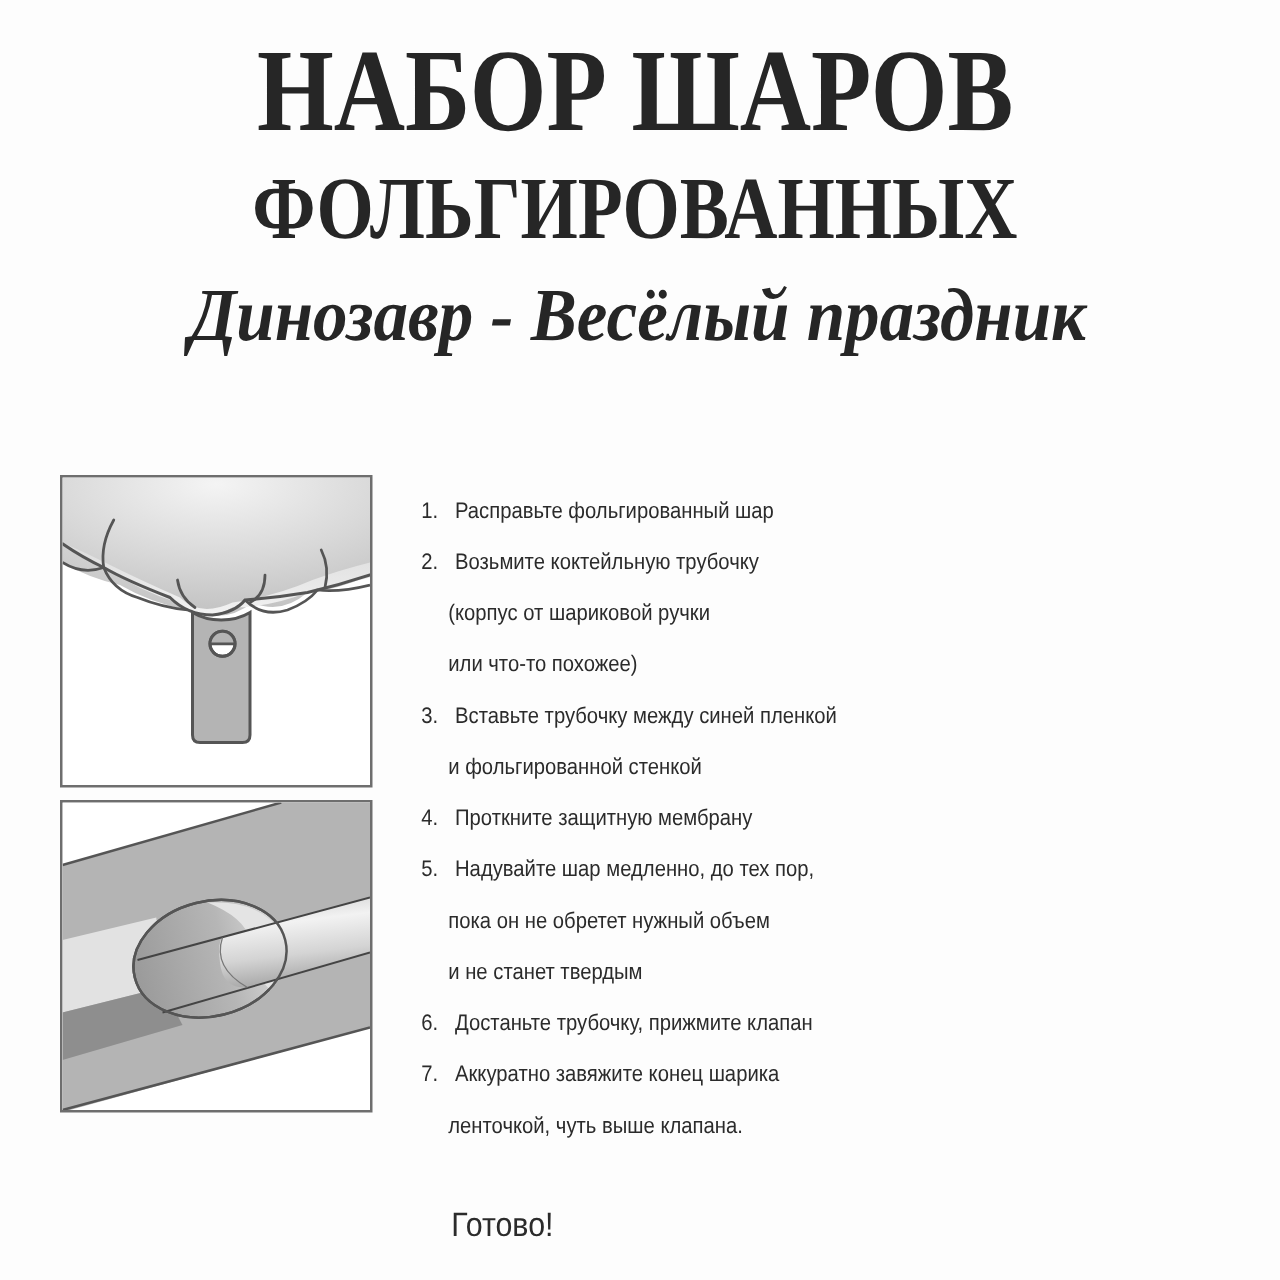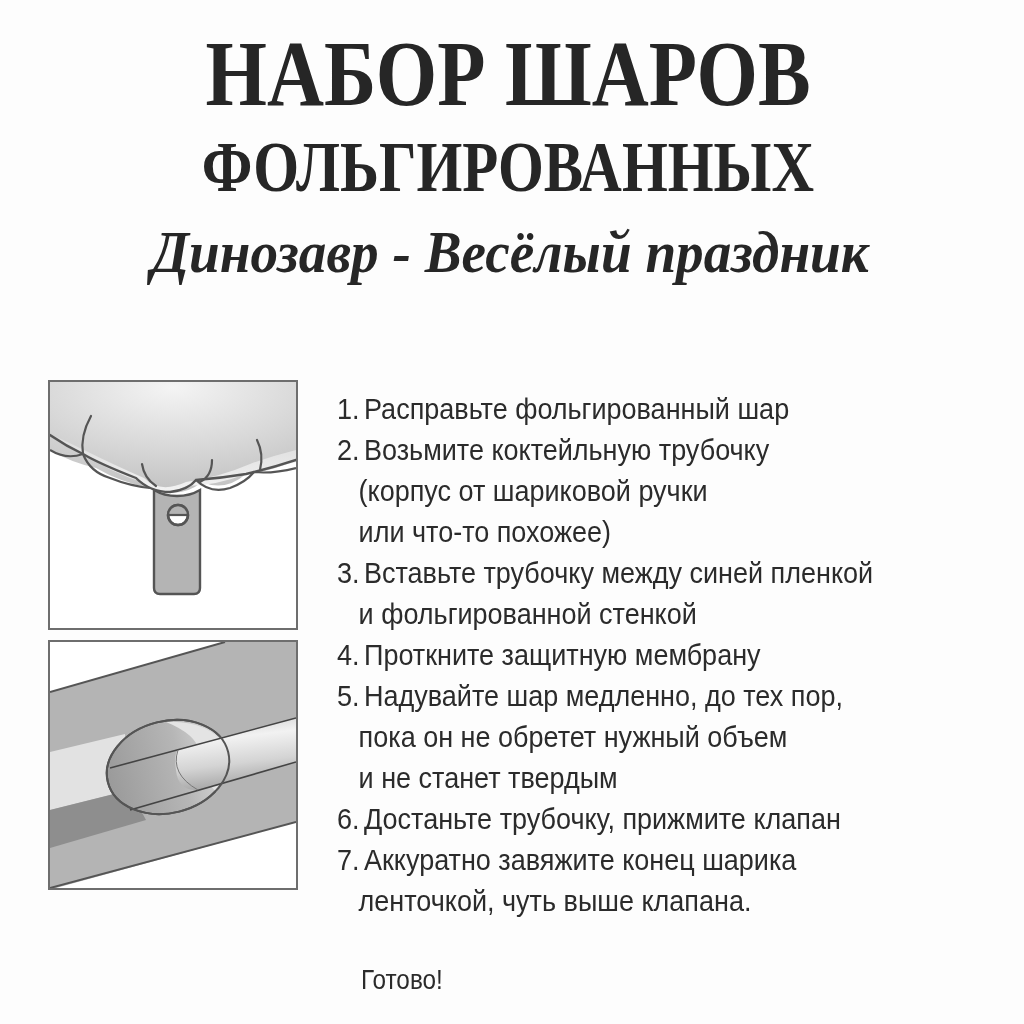--- a/index.html
+++ b/index.html
@@ -65,21 +65,21 @@
     .panel svg { display: block; }
     .panel-1 { top: 380px; }
     .panel-2 { top: 640px; }
 
     .steps {
       position: absolute;
       left: 337px;
       top: 388px;
       width: 680px;
       font-family: "Liberation Sans", "DejaVu Sans", sans-serif;
-      font-size: 30px;
+      font-size: 18px;
       line-height: 41px;
       color: #2b2b2b;
     }
     .line {
       height: 41px;
       white-space: nowrap;
       transform: scaleX(0.9);
       transform-origin: 0 0;
     }
     .num { display: inline-block; width: 30px; }

